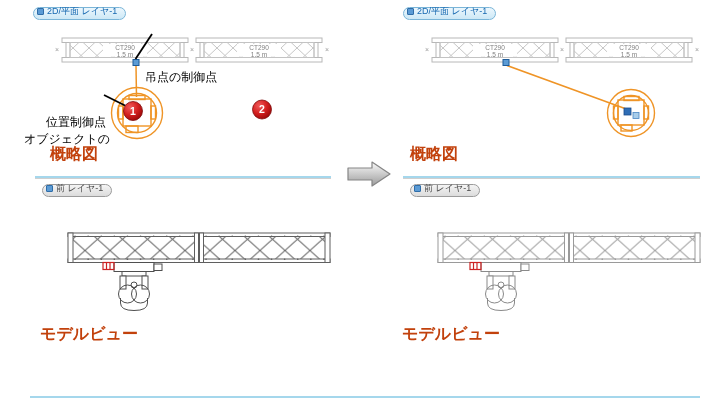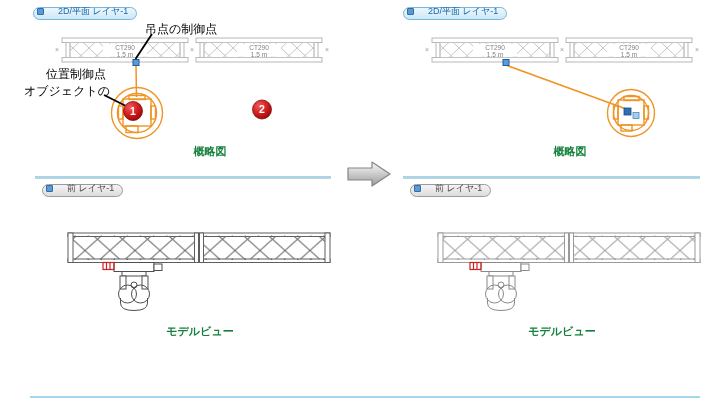--- a/index.html
+++ b/index.html
@@ -1,24 +1,24 @@
 <!DOCTYPE html>
 <html><head>
 <meta charset="utf-8">
 <style>
   html,body { margin:0; padding:0; background:#fff; }
   .stage { position:relative; width:701px; height:404px; background:#fff; overflow:hidden;
            font-family:"Liberation Sans","DejaVu Sans",sans-serif; }
-  .tab { position:absolute; display:flex; align-items:center; gap:14px; height:13px;
+  .tab { position:absolute; display:flex; align-items:center; gap:3px; height:13px;
          border-radius:7px; font-size:9px; line-height:13px; padding:0 8px 4px 3px; white-space:nowrap; box-sizing:border-box; }
   .tab-blue { background:linear-gradient(#ecf7fd,#cde8f6); border:1px solid #7ab5d8; color:#1668b0; }
   .tab-gray { background:linear-gradient(#f4f4f4,#dcdcdc); border:1px solid #9b9b9b; color:#4a4a4a; }
   .tab-ic { width:7px; height:7px; background:#5b9bd5; border:1px solid #2f6da8; border-radius:1px; box-sizing:border-box; flex:0 0 auto; }
-  .caption { position:absolute; font-size:11px; font-weight:bold; color:#15803d; text-align:center; }
-  .ann { position:absolute; font-size:12px; color:#000; white-space:nowrap; }
+  .caption { position:absolute; font-size:16px; font-weight:bold; color:#c2410c; }
+  .ann { position:absolute; font-size:12px; color:#000; white-space:nowrap;margin-top:48px; }
   .divider { position:absolute; height:2px; background:#a5d7ec; border-bottom:1px solid #cfcfcf; }
   .bottomline { position:absolute; height:2px; background:#a5d7ec; }
   svg { position:absolute; overflow:visible; }
   .tl { font-size:6.5px; fill:#808080; text-anchor:middle; }
   .xm { font-size:7px; fill:#9a9a9a; text-anchor:middle; }
   .bt { font-size:10.5px; font-weight:bold; fill:#ffffff; text-anchor:middle; }
   .ts { fill:#ffffff; stroke:#b8b8b8; stroke-width:1; }
 </style>
 </head>
 <body>

